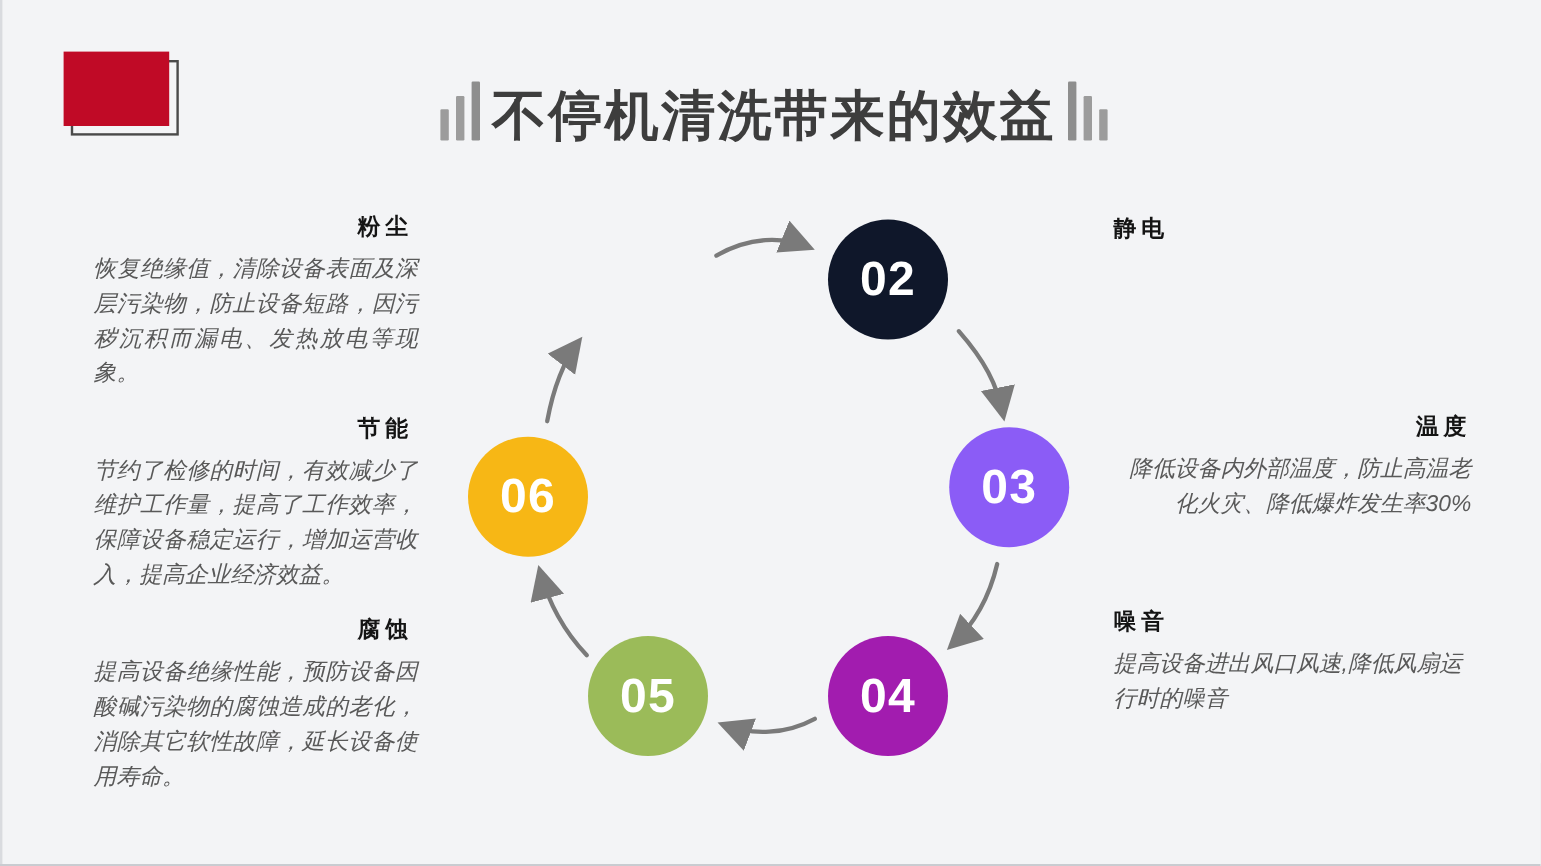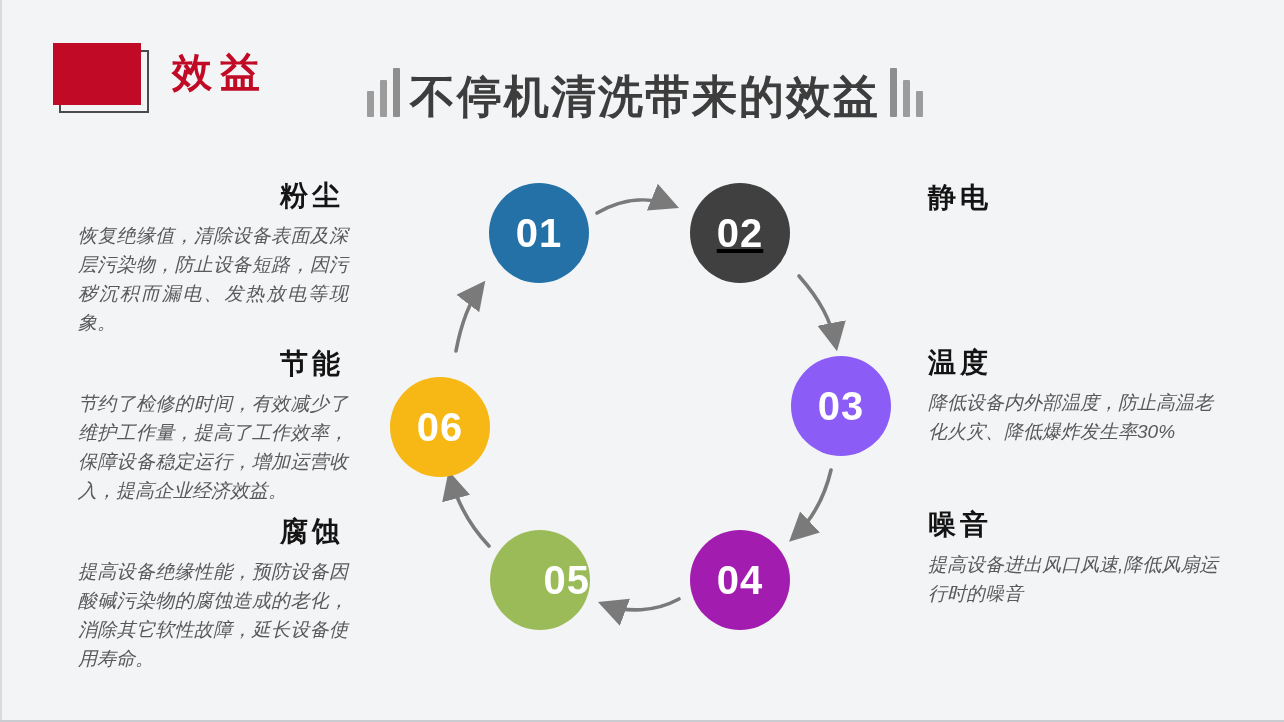--- a/index.html
+++ b/index.html
@@ -27,42 +27,41 @@
   .logo svg{position:absolute;left:0;top:0;}
   .logo-brand{position:absolute;left:44px;top:23px;font-size:14.5px;font-weight:bold;color:#181830;letter-spacing:2px;font-family:"Liberation Serif","DejaVu Serif",serif;white-space:nowrap;}
   .logo-tm{position:absolute;right:2px;top:16px;font-size:6px;color:#444;}
   .logo-sub{position:absolute;left:46px;top:40px;font-size:5.5px;color:#c00a26;letter-spacing:0.4px;white-space:nowrap;}
 
   
   .circle{position:absolute;width:100px;height:100px;border-radius:50%;display:flex;align-items:center;justify-content:center;}
   .circle-num{color:#ffffff;font-size:40px;font-weight:bold;letter-spacing:1px;}
   .pos-c1{left:489px;top:183px;} .pos-c2{left:690px;top:183px;}
   .pos-c3{left:791px;top:356px;} .pos-c4{left:690px;top:530px;}
-  .pos-c5{left:490px;top:530px;} .pos-c6{left:390px;top:377px;text-align:center;}
+  .pos-c5{left:490px;top:530px;} .pos-c6{left:390px;top:364px;text-align:center;}
   .arrows{position:absolute;left:0;top:0;pointer-events:none;}
 
   
   .tblock{position:absolute;width:270px;}
-  .tblock .hd{font-size:28px;font-weight:bold;color:#141414;letter-spacing:4px;line-height:1.2;margin:0;}
+  .tblock .hd{font-size:19px;font-weight:bold;color:#141414;letter-spacing:4px;line-height:1.2;margin:0;}
   .tblock .bd{margin:8px 0 0 0;font-size:19px;color:#595959;line-height:29px;font-style:italic;}
   .tblock.left{left:78px;}
   .tblock.left .hd{text-align:right;padding-right:4px;}
   .tblock.left .bd{text-align:justify;}
   .tblock.right{left:928px;width:298px;}
   .top-l{top:179px;} .mid-l{top:347px;} .bot-l{top:515px;}
-  .top-r{top:181px;} .mid-r{top:346px;} .bot-r{top:508px;}
+  .top-r{top:181px;} .mid-r{top:346px;text-align:right;} .bot-r{top:508px;}
 </style>
 </head>
 <body>
 
 <div class="slide">
 
   <div class="badge-outline"></div>
   <div class="badge-fill" style="background-color: rgb(192, 10, 38);"></div>
-  <div class="badge-label" style="color: rgb(192, 10, 38);">效益</div>
 
   <div class="title-wrap">
     <div class="bars">
       <div class="bar b-s"></div>
       <div class="bar b-m"></div>
       <div class="bar b-l"></div>
     </div>
     <div class="main-title">不停机清洗带来的效益</div>
     <div class="bars">
       <div class="bar b-l"></div>
@@ -81,33 +80,30 @@
     <g fill="none" stroke="#7a7a7a" stroke-width="3.6" stroke-linecap="round">
       <path d="M597,213 C625,197 652,197 674,206" marker-end="url(#ah)"></path>
       <path d="M799,276 C820,300 831,320 836,346" marker-end="url(#ah)"></path>
       <path d="M831,470 C824,500 811,521 793,538" marker-end="url(#ah)"></path>
       <path d="M679,599 C655,612 627,613 603,604" marker-end="url(#ah)"></path>
       <path d="M489,546 C470,526 457,502 450,476" marker-end="url(#ah)"></path>
       <path d="M456,351 C461,324 469,302 482,285" marker-end="url(#ah)"></path>
     </g>
   </svg>
 
-  <div class="circle pos-c1" style="background-color: rgb(36, 113, 168);">
-    <span class="circle-num">01</span>
-  </div>
-  <div class="circle pos-c2" style="background-color: #404040; text-decoration: underline;">
+  <div class="circle pos-c2" style="background-color: #0f172a;">
     <span class="circle-num">02</span>
   </div>
   <div class="circle pos-c3" style="background-color: #8b5cf6;">
     <span class="circle-num">03</span>
   </div>
   <div class="circle pos-c4" style="background-color: #a21caf;">
     <span class="circle-num">04</span>
   </div>
-  <div class="circle pos-c5" style="background-color: rgb(155, 187, 89); justify-content: flex-end;">
+  <div class="circle pos-c5" style="background-color: rgb(155, 187, 89);">
     <span class="circle-num">05</span>
   </div>
   <div class="circle pos-c6" style="background-color: rgb(247, 183, 21);">
     <span class="circle-num">06</span>
   </div>
 
   <div class="tblock left top-l">
     <h3 class="hd">粉尘</h3>
     <p class="bd">恢复绝缘值，清除设备表面及深层污染物，防止设备短路，因污秽沉积而漏电、发热放电等现象。</p>
   </div>

